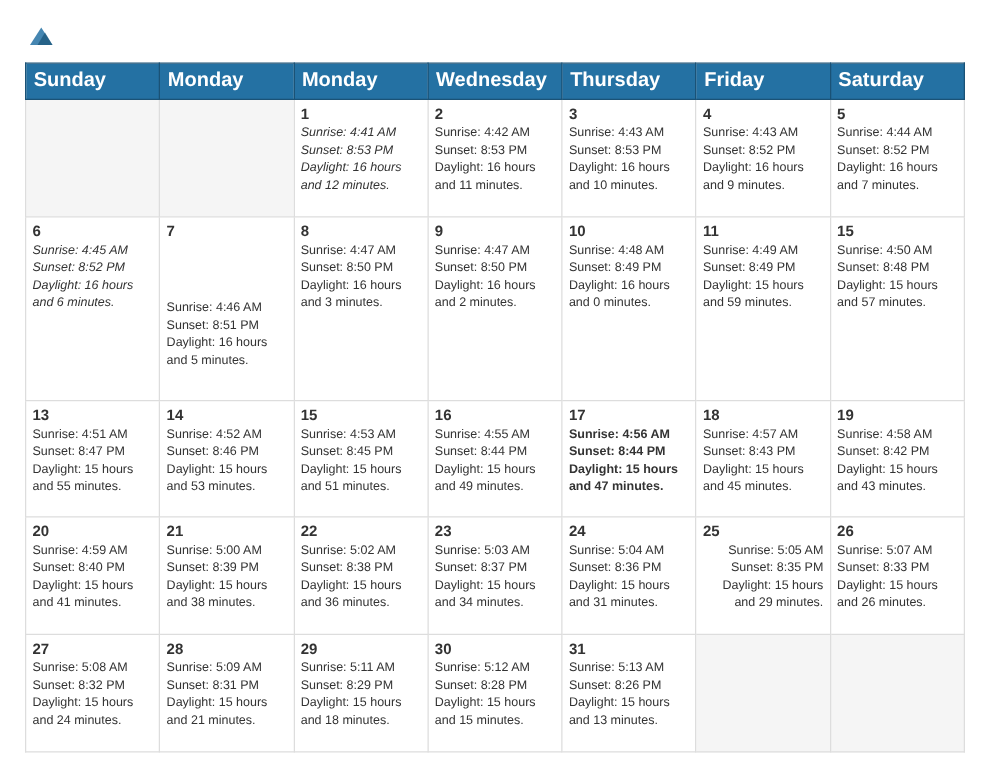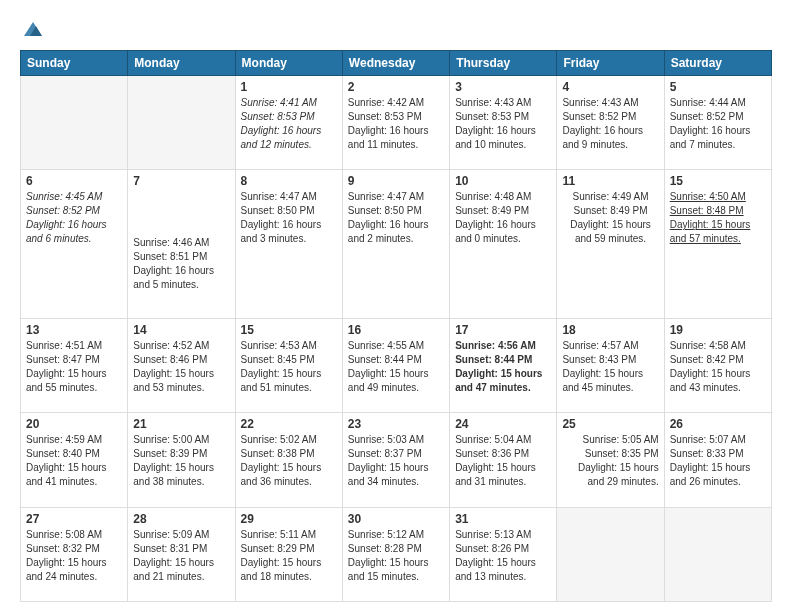--- a/index.html
+++ b/index.html
@@ -65,21 +65,21 @@
       border: 1px solid #ccc;
       border-collapse: collapse;
       width: 100%;
       table-layout: fixed;
     }
     .calendar th {
       background-color: #2471a3;
       color: #fff;
       text-align: left;
       padding: 5px 6px;
-      font-size: 12px;
+      font-size: 16px;
       font-weight: bold;
       border: 1px solid #1a5276;
     }
     .calendar td {
       vertical-align: top;
       padding: 4px 5px;
       border: 1px solid #ddd;
       font-size: 10px;
       color: #333;
       height: 80px;
@@ -195,27 +195,27 @@
 Daylight: 16 hours and 2 minutes.</div>
           </td>
           <td>
             <span class="day-number">10</span>
             <div class="day-info" style="white-space: pre-line;">Sunrise: 4:48 AM
 Sunset: 8:49 PM
 Daylight: 16 hours and 0 minutes.</div>
           </td>
           <td>
             <span class="day-number">11</span>
-            <div class="day-info" style="white-space: pre-line; text-align: center;">Sunrise: 4:49 AM
+            <div class="day-info" style="white-space: pre-line;">Sunrise: 4:49 AM
 Sunset: 8:49 PM
 Daylight: 15 hours and 59 minutes.</div>
           </td>
           <td>
             <span class="day-number">15</span>
-            <div class="day-info" style="white-space: pre-line; text-decoration: underline;">Sunrise: 4:50 AM
+            <div class="day-info" style="white-space: pre-line;">Sunrise: 4:50 AM
 Sunset: 8:48 PM
 Daylight: 15 hours and 57 minutes.</div>
           </td>
         </tr>
         <tr>
           <td>
             <span class="day-number">13</span>
             <div class="day-info" style="white-space: pre-line;">Sunrise: 4:51 AM
 Sunset: 8:47 PM
 Daylight: 15 hours and 55 minutes.</div>

